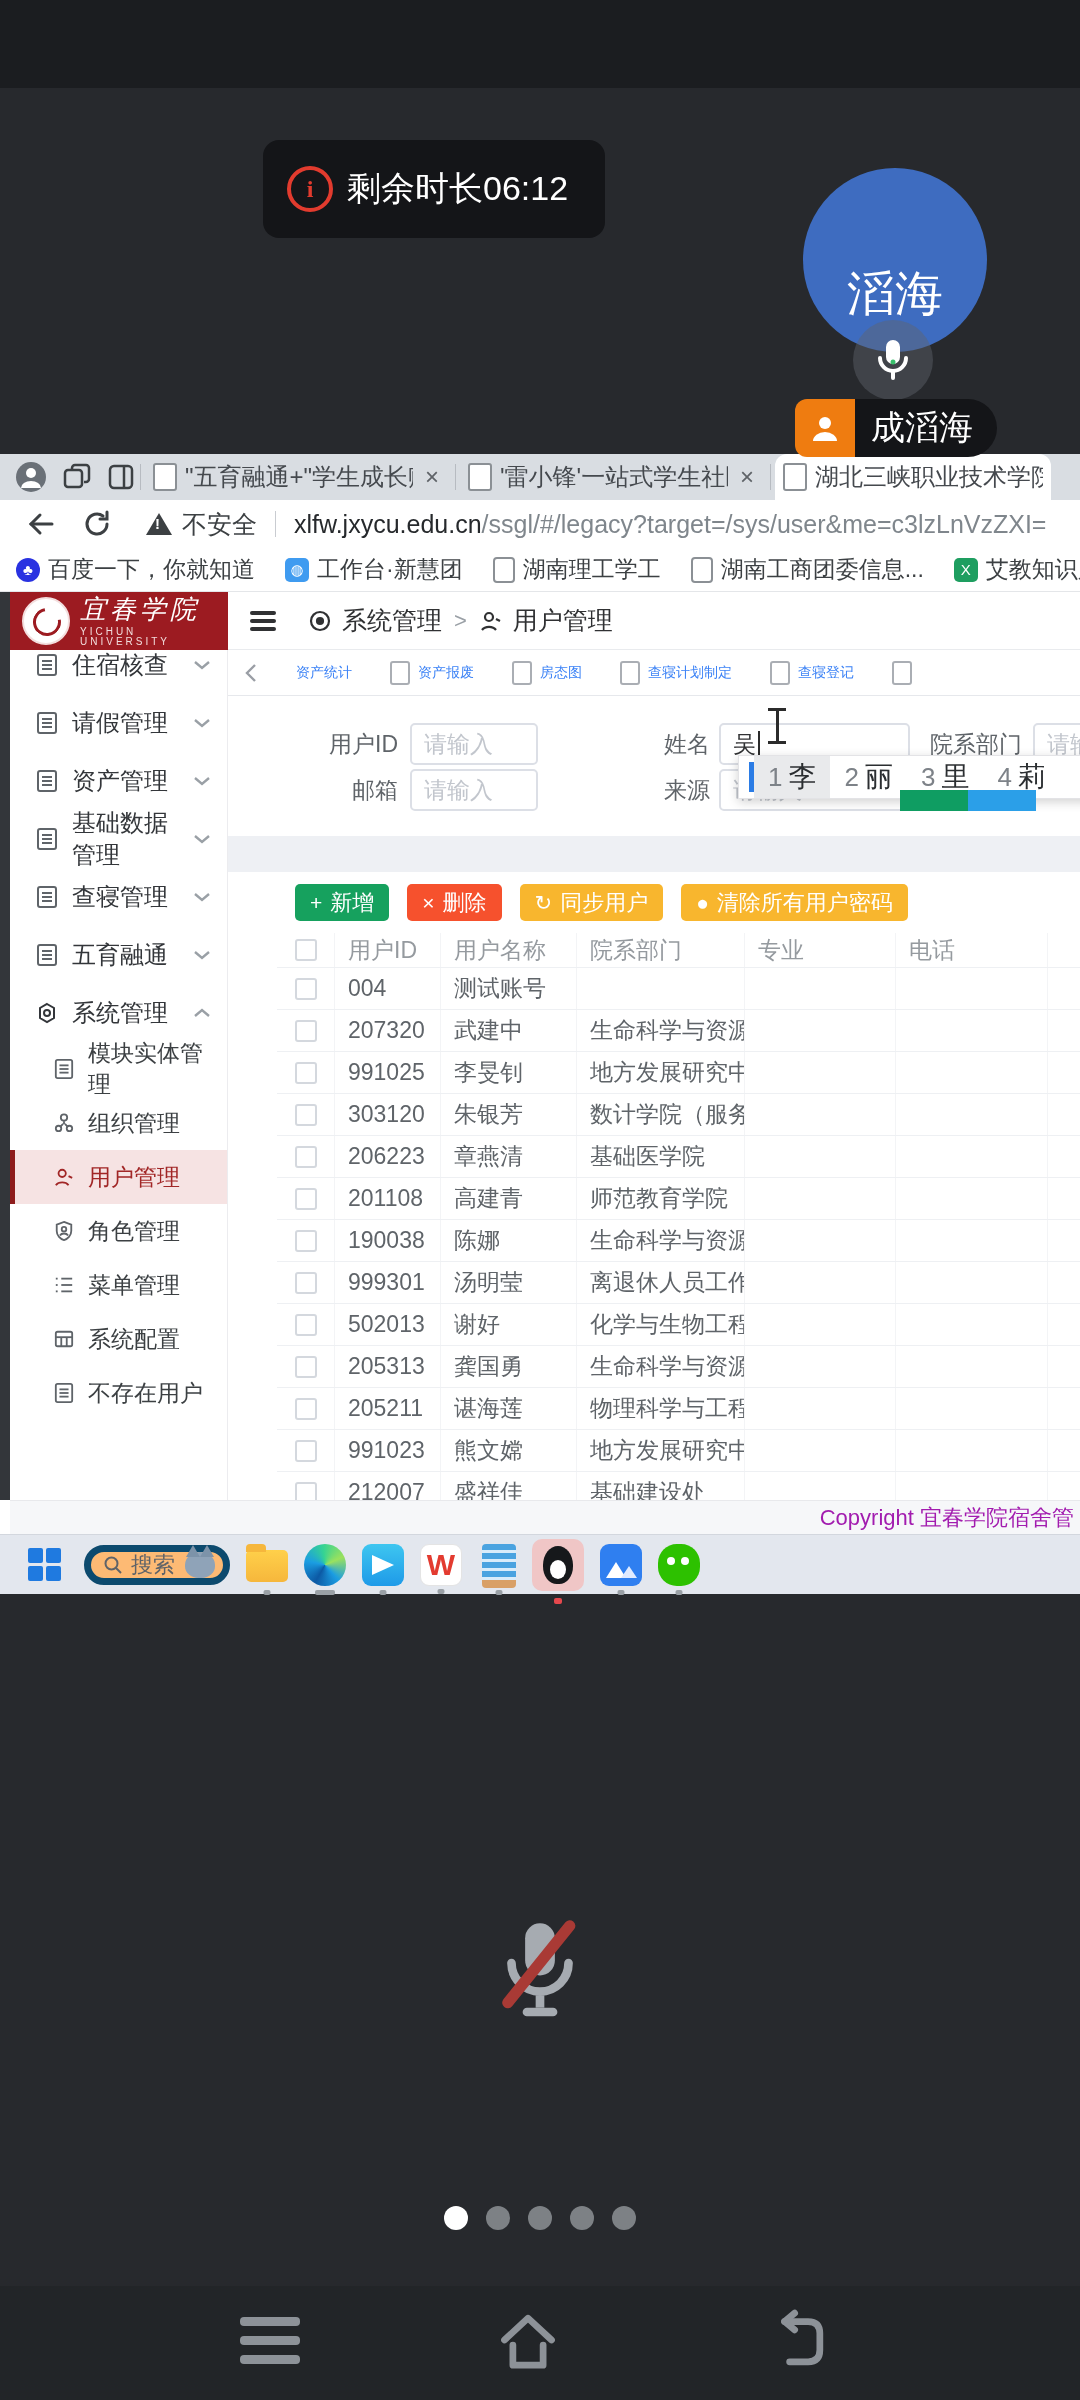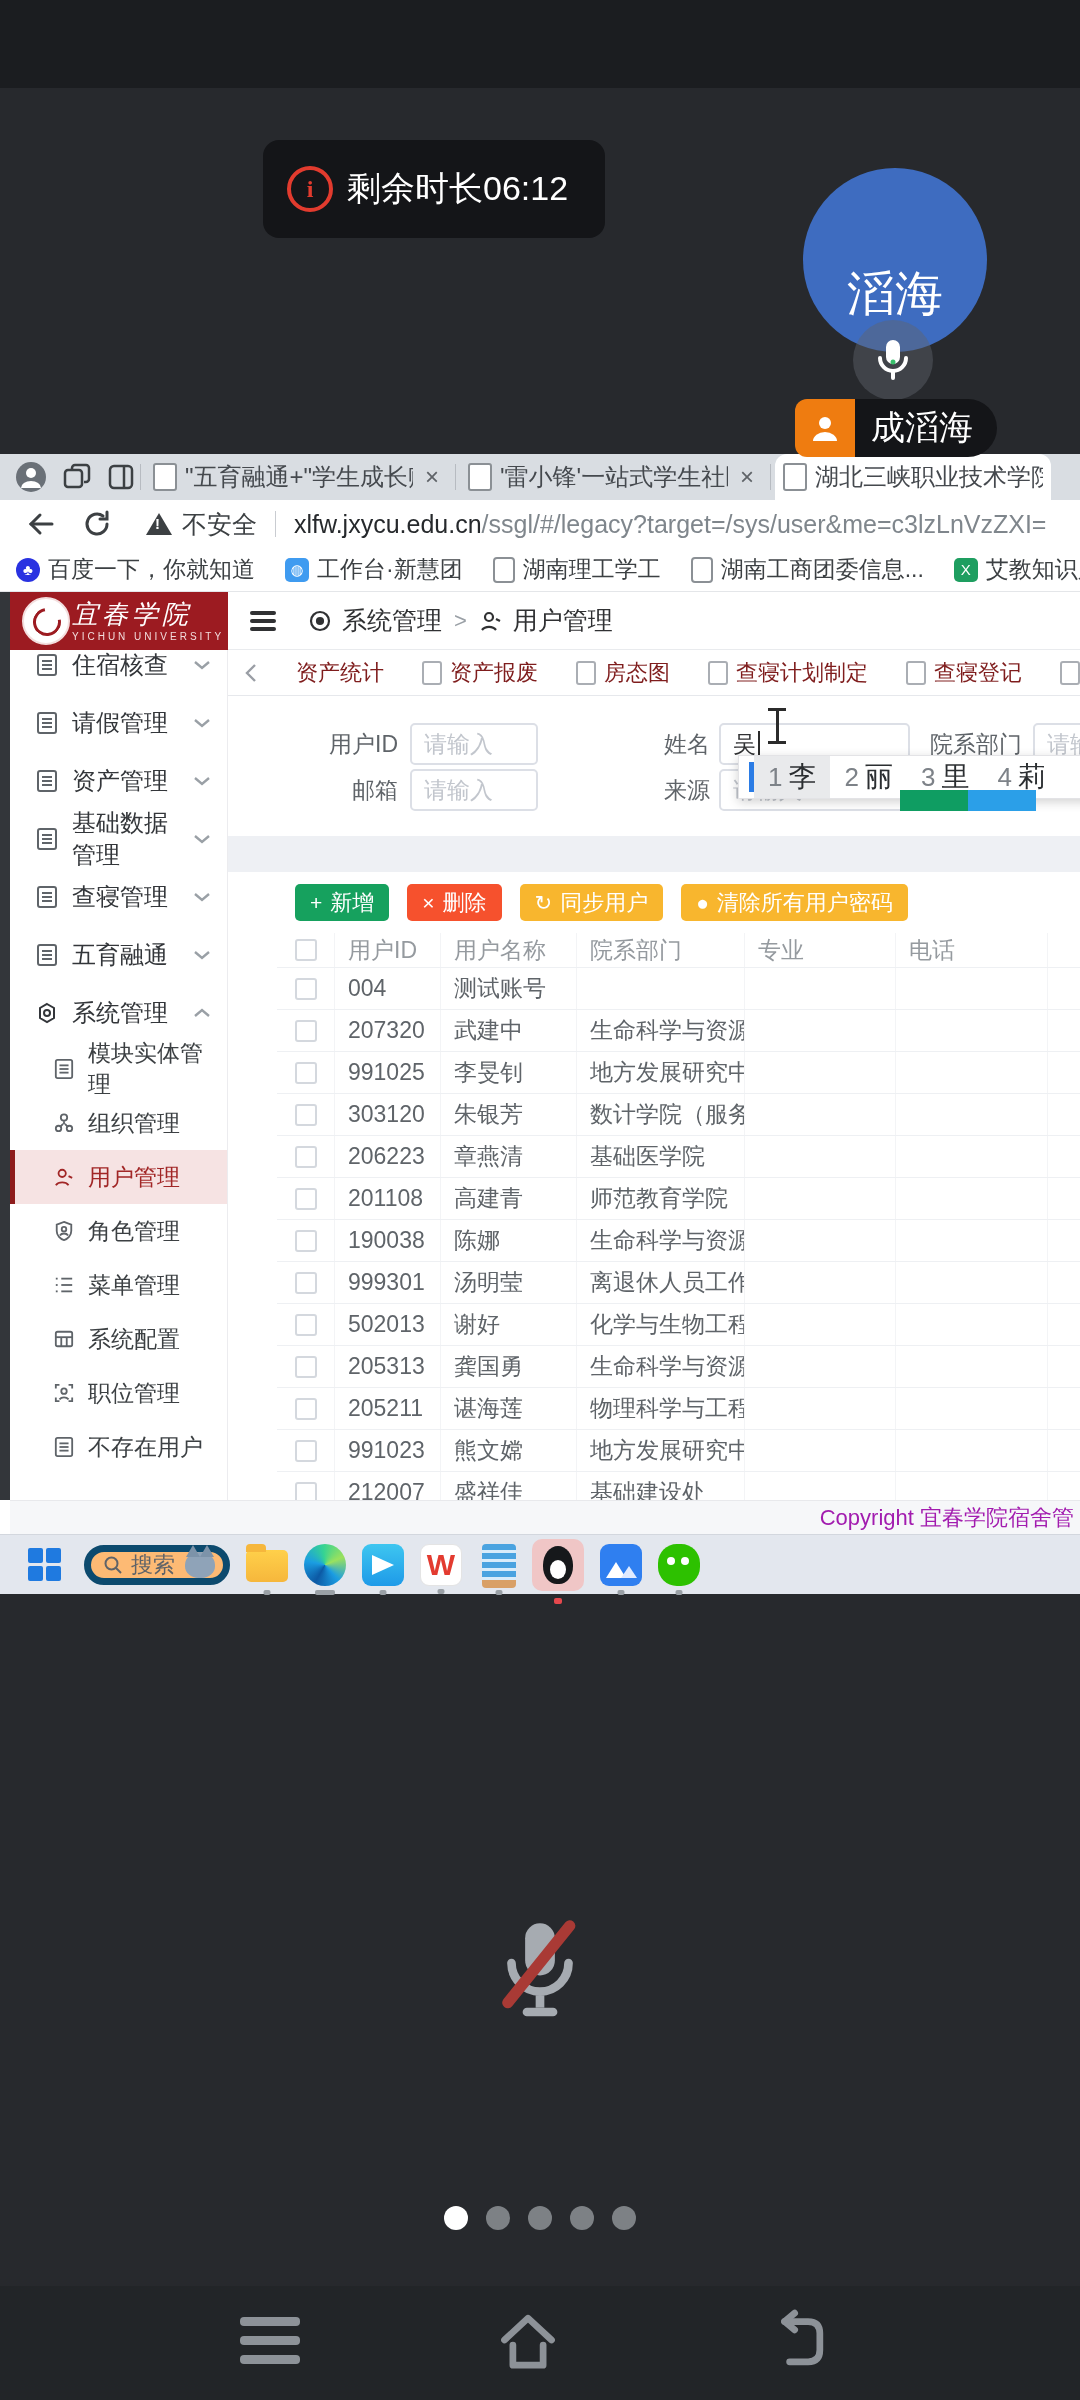--- a/index.html
+++ b/index.html
@@ -49,21 +49,21 @@
   .bm{display:flex;align-items:center;gap:8px;font-size:23px;color:#3c4043;white-space:nowrap;}
   .bm-ic{width:24px;height:24px;border-radius:5px;flex:none;display:flex;align-items:center;justify-content:center;
          color:#fff;font-size:15px;}
   .bm-baidu{background:#2932e1;border-radius:50%;}
   .bm-blue{background:#3f9bf0;}
   .bm-page{background:#fff;border:2px solid #8b9095;border-radius:4px;width:18px;height:22px;}
   .bm-excel{background:#1e9e60;}
   
   .app{left:0;top:138px;width:1080px;height:908px;background:#eef0f4;}
   .left-sliver{left:0;top:0;width:10px;height:908px;background:#33363a;}
-  .logo{left:10px;top:0;width:218px;height:58px;background:#9c1b21;display:flex;align-items:center;gap:2px;padding-left:12px;box-sizing:border-box;}
+  .logo{left:10px;top:0;width:218px;height:58px;background:#9c1b21;display:flex;align-items:center;gap:10px;padding-left:12px;box-sizing:border-box;}
   .emblem{width:44px;height:44px;border-radius:50%;background:#fff;border:2px solid #f3dede;position:relative;flex:none;}
   .emblem::after{content:"";position:absolute;left:9px;top:9px;width:22px;height:22px;border:3px solid #9c1b21;border-radius:50%;border-top-color:transparent;transform:rotate(35deg);}
   .logo-names{display:flex;flex-direction:column;line-height:1;}
   .logo-cn{color:#fff;font-size:26px;font-family:"DejaVu Serif","Liberation Serif",serif;font-style:italic;letter-spacing:4px;}
   .logo-en{color:#f2dcdc;font-size:10px;letter-spacing:3px;margin-top:5px;}
   .app-header{left:228px;top:0;width:852px;height:58px;background:#fff;display:flex;align-items:center;gap:14px;border-bottom:1px solid #e9ebee;box-sizing:border-box;}
   .hamb{width:26px;height:20px;margin-left:22px;display:flex;flex-direction:column;justify-content:space-between;}
   .hamb i{height:4px;background:#303133;border-radius:2px;}
   .crumb{display:flex;align-items:center;gap:10px;font-size:25px;color:#303133;margin-left:18px;}
   .crumb .sep{color:#9aa0a6;font-size:22px;margin:0 2px;}
@@ -71,21 +71,21 @@
   .sidebar{left:10px;top:58px;width:218px;height:850px;background:#fff;overflow:hidden;border-right:1px solid #ececef;box-sizing:border-box;}
   .side-list{margin-top:-14px;}
   .side-item{height:58px;display:flex;align-items:center;gap:14px;padding:0 16px 0 26px;font-size:24px;color:#33363a;}
   .side-sub{height:54px;padding-left:44px;font-size:23px;color:#3c4043;}
   .side-item .chev{margin-left:auto;}
   .side-item.active{background:#f6e3e3;border-left:5px solid #8e1c1c;padding-left:39px;color:#a12626;}
   .sicon{flex:none;display:flex;}
   
   .apptabs{left:228px;top:58px;width:852px;height:46px;background:#fff;display:flex;align-items:center;gap:0;
            border-bottom:1px solid #e6e8ec;box-sizing:border-box;overflow:hidden;}
-  .atab{display:flex;align-items:center;gap:8px;font-size:22px;color:#7f1d1d;margin-left:38px;white-space:nowrap;}
+  .atab{display:flex;align-items:center;gap:8px;font-size:14px;color:#3b82f6;margin-left:38px;white-space:nowrap;}
   .atab .pageic{width:16px;height:20px;border-color:#aaaeb4;}
   .chevL{margin-left:16px;}
   .formcard{left:228px;top:104px;width:852px;height:140px;background:#fff;}
   .frow{position:absolute;display:flex;align-items:center;}
   .flabel{font-size:23px;color:#5f6469;}
   .finput{height:42px;border:2px solid #dcdfe6;border-radius:5px;font-size:23px;color:#303133;padding:0 12px;
           box-sizing:border-box;background:#fff;font-family:inherit;outline:none;}
   .finput::placeholder{color:#c2c6cd;}
   .graygap{left:228px;top:244px;width:852px;height:36px;background:#eef0f4;}
   .tablecard{left:228px;top:280px;width:852px;height:628px;background:#fff;overflow:hidden;}
@@ -490,30 +490,20 @@
                   <line x1="2" y1="10" x2="20" y2="10"></line>
                   <line x1="8" y1="10" x2="8" y2="20"></line>
                   <line x1="14" y1="10" x2="14" y2="20"></line>
                 </svg>
               </span>
             <span>系统配置</span>
           </div>
           <div class="side-item side-sub">
             <span class="sicon">
                 <svg width="20" height="22" viewBox="0 0 22 24" fill="none" stroke="#5f6469" stroke-width="2">
-                  <path d="M2 7V3h4M20 7V3h-4M2 17v4h4M20 17v4h-4"></path>
-                  <circle cx="11" cy="10" r="3"></circle>
-                  <path d="M6 19a6 5 0 0 1 10 0"></path>
-                </svg>
-              </span>
-            <span>职位管理</span>
-          </div>
-          <div class="side-item side-sub">
-            <span class="sicon">
-                <svg width="20" height="22" viewBox="0 0 22 24" fill="none" stroke="#5f6469" stroke-width="2">
                   <rect x="2" y="2" width="18" height="20" rx="2"></rect>
                   <line x1="6" y1="8" x2="16" y2="8"></line>
                   <line x1="6" y1="12" x2="16" y2="12"></line>
                   <line x1="6" y1="16" x2="16" y2="16"></line>
                 </svg>
               </span>
             <span>不存在用户</span>
           </div>
         </div>
       </div>

